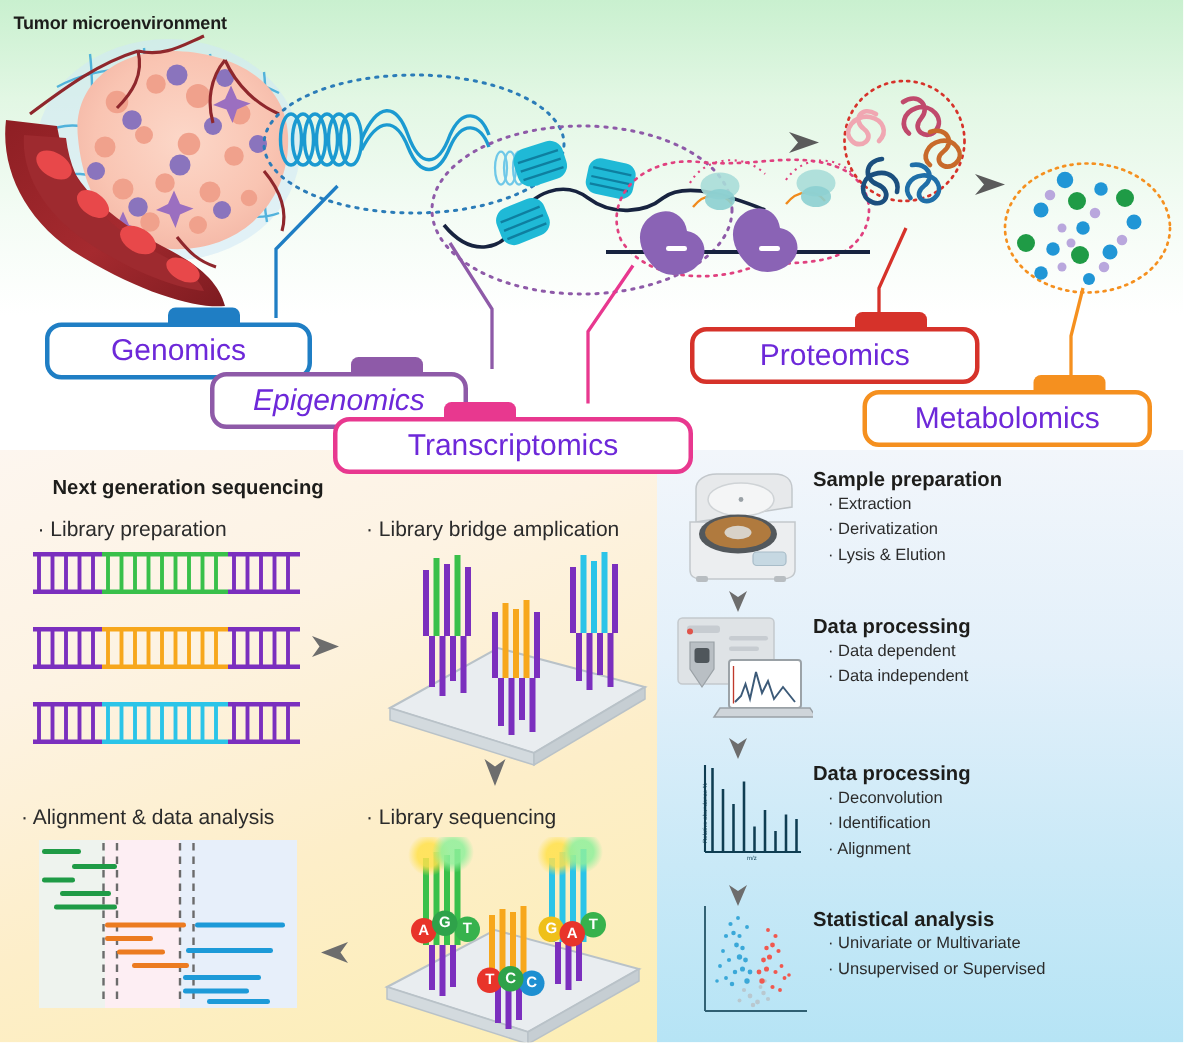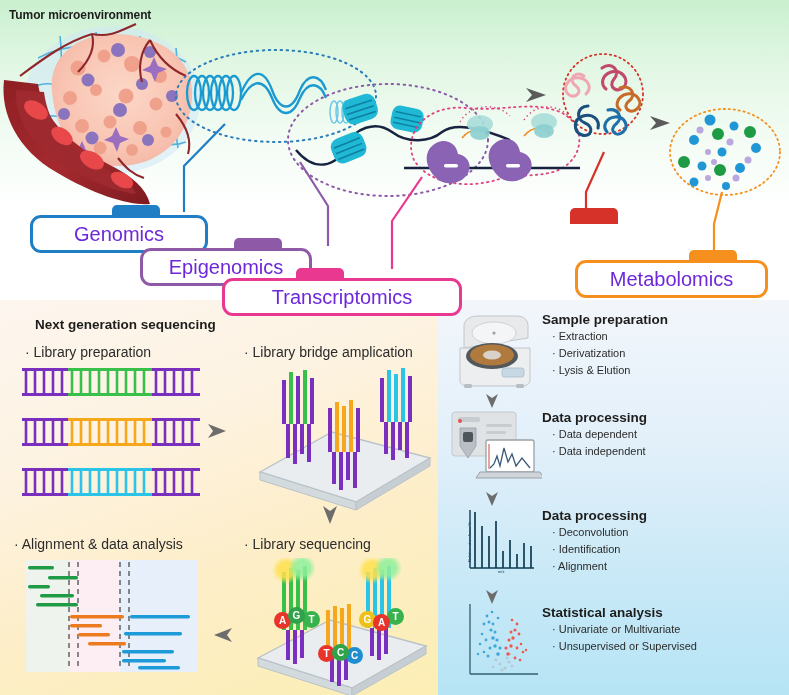--- a/index.html
+++ b/index.html
@@ -319,34 +319,37 @@
 
     <div class="omic-chip" style="left:30px;top:205px;width:178px;height:48px;z-index:7;">
       <div class="chip-tab" style="left:82px;width:48px;background:#1f7ec4;"></div>
       <div class="chip-box" style="width:178px;height:38px;border-color:#1f7ec4;">
         <span class="chip-label">Genomics</span>
       </div>
     </div>
 
     <div class="omic-chip" style="left:140px;top:238px;width:172px;height:48px;z-index:8;">
       <div class="chip-tab" style="left:94px;width:48px;background:#8e5aa8;"></div>
-      <div class="chip-box" style="width:172px;height:38px;border-color:#8e5aa8;">
+      <div class="chip-box" style="width:172px;height:38px;border-color:#8e5aa8;font-style:italic;">
         <span class="chip-label">Epigenomics</span>
       </div>
     </div>
 
     <div class="omic-chip" style="left:222px;top:268px;width:200px;height:48px;z-index:9;">
       <div class="chip-tab" style="left:74px;width:48px;background:#e8388f;"></div>
       <div class="chip-box" style="width:240px;height:38px;border-color:#e8388f;">
         <span class="chip-label">Transcriptomics</span>
       </div>
     </div>
 
     <div class="omic-chip" style="left:460px;top:208px;width:193px;height:48px;z-index:7;">
       <div class="chip-tab" style="left:110px;width:48px;background:#d6322a;"></div>
+      <div class="chip-box" style="width:193px;height:38px;border-color:#d6322a;">
+        <span class="chip-label">Proteomics</span>
+      </div>
     </div>
 
     <div class="omic-chip" style="left:575px;top:250px;width:193px;height:48px;z-index:8;">
       <div class="chip-tab" style="left:114px;width:48px;background:#f5901f;"></div>
       <div class="chip-box" style="width:193px;height:38px;border-color:#f5901f;">
         <span class="chip-label">Metabolomics</span>
       </div>
     </div>
   </div>
 

